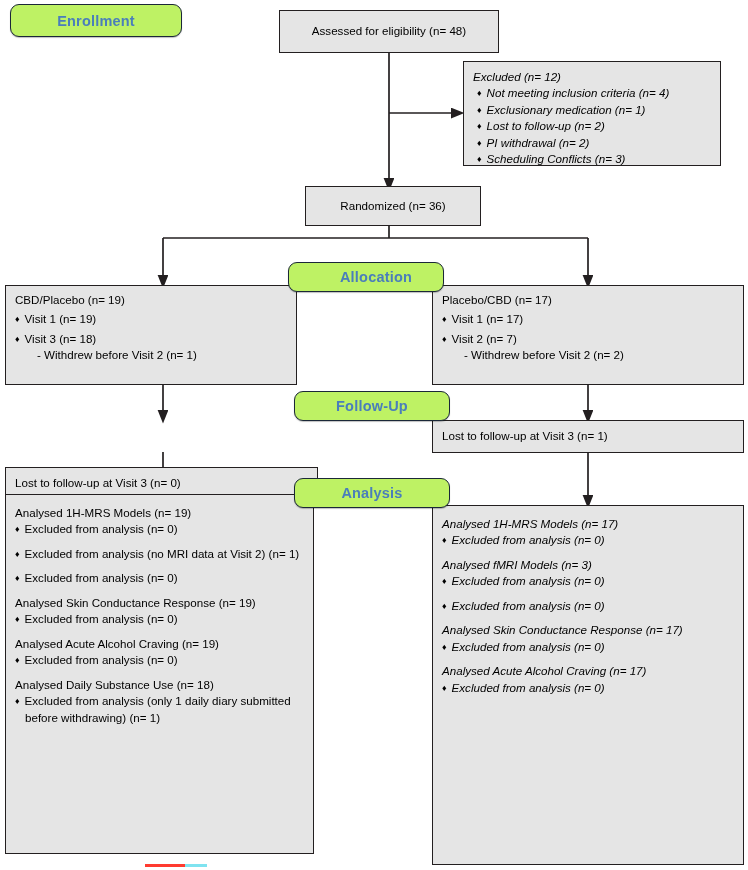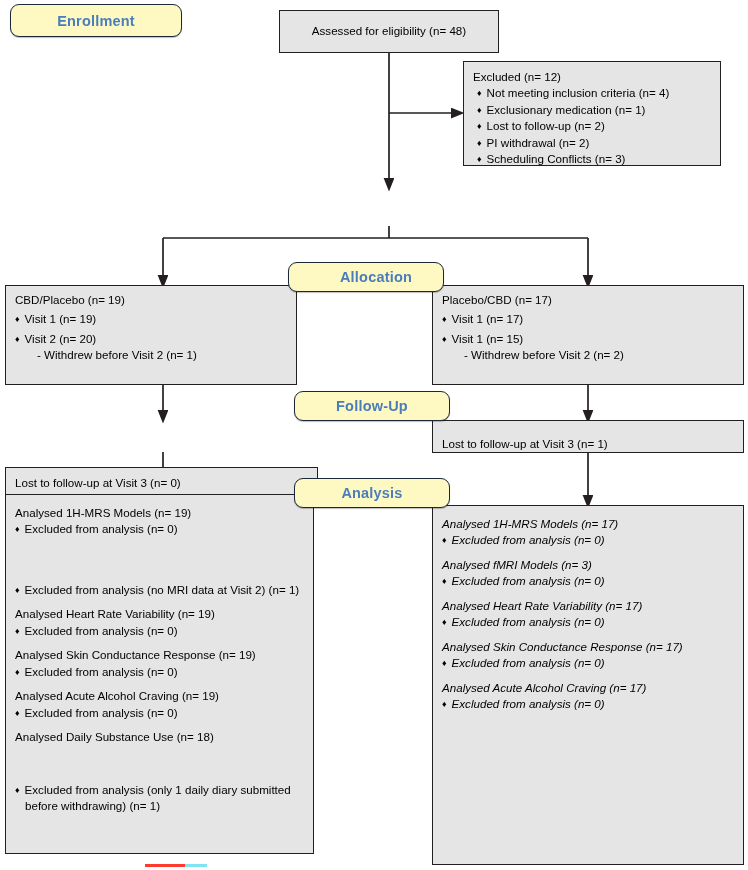--- a/index.html
+++ b/index.html
@@ -50,39 +50,39 @@
     display: flex;
     align-items: center;
     justify-content: center;
     text-align: center;
   }
 
   
   .stage-pill {
     position: absolute;
     box-sizing: border-box;
-    background: #fef9c3;
+    background: #bef264;
     border: 1.8px solid #1b2838;
     border-radius: 9px;
     display: flex;
     align-items: center;
     justify-content: center;
     color: #4a7ebb;
     font-weight: bold;
     font-size: 14.5px;
     letter-spacing: .2px;
     z-index: 5;
     box-shadow: 0 1px 1px rgba(0,0,0,.25);
   }
 
   
   .line {
     white-space: nowrap;
   }
-  .line.wrap { white-space: normal; margin-top: 36px; }
+  .line.wrap { white-space: normal; }
 
   .bullet {
     padding-left: 10px;
     text-indent: -10px;
   }
   .bullet::before {
     content: "\2666";
     font-size: 9px;
     padding-right: 5px;
     position: relative;
@@ -152,69 +152,71 @@
 
   <div class="stage-pill" style="left:294px; top:478px; width:156px; height:30px;">
     <span>Analysis</span>
   </div>
 
   <div class="node node-center" style="left:279px; top:10px; width:220px; height:43px;">
     <span class="line">Assessed for eligibility (n= 48)</span>
   </div>
 
   <div class="node" style="left:463px; top:61px; width:258px; height:105px;">
-    <div class="pad excl-list" style="padding-top:7px;">
+    <div class="pad excl-list" style="padding-top:7px;font-style:italic;">
       <div class="line">Excluded (n= 12)</div>
       <div class="line bullet">Not meeting inclusion criteria (n=  4)</div>
       <div class="line bullet">Exclusionary medication (n=  1)</div>
       <div class="line bullet">Lost to follow-up (n= 2)</div>
       <div class="line bullet">PI withdrawal (n= 2)</div>
       <div class="line bullet">Scheduling Conflicts (n= 3)</div>
     </div>
   </div>
 
+  <div class="node node-center" style="left:305px; top:186px; width:176px; height:40px;">
+    <span class="line">Randomized (n= 36)</span>
+  </div>
 
   <div class="node" style="left:5px; top:285px; width:292px; height:100px;">
     <div class="pad">
       <div class="line">CBD/Placebo (n= 19)</div>
       <div class="gap-sm"></div>
       <div class="line bullet">Visit 1 (n= 19)</div>
       <div class="gap-sm"></div>
-      <div class="line bullet">Visit 2 (n= 20)</div>
+      <div class="line bullet">Visit 3 (n= 18)</div>
       <div class="line subdash">- Withdrew before Visit 2 (n= 1)</div>
     </div>
   </div>
 
   <div class="node" style="left:432px; top:285px; width:312px; height:100px;">
     <div class="pad">
       <div class="line">Placebo/CBD (n= 17)</div>
       <div class="gap-sm"></div>
       <div class="line bullet">Visit 1 (n= 17)</div>
       <div class="gap-sm"></div>
-      <div class="line bullet">Visit 1 (n= 15)</div>
+      <div class="line bullet">Visit 2 (n= 7)</div>
       <div class="line subdash">- Withdrew before Visit 2 (n= 2)</div>
     </div>
   </div>
 
   <div class="node" style="left:5px; top:420px; width:313px; height:33px; display:flex; align-items:center;margin-top:47px;">
     <span class="line" style="padding-left:9px;">Lost to follow-up at Visit 3 (n= 0)</span>
   </div>
 
-  <div class="node" style="left:432px; top:420px; width:312px; height:33px; display:flex; align-items:flex-end;">
+  <div class="node" style="left:432px; top:420px; width:312px; height:33px; display:flex; align-items:center;">
     <span class="line" style="padding-left:9px;">Lost to follow-up at Visit 3 (n= 1)</span>
   </div>
 
   <div class="node" style="left:5px; top:494px; width:309px; height:360px;">
     <div class="pad" style="padding-top:10px;">
       <div class="line">Analysed 1H-MRS Models (n= 19)</div>
       <div class="line bullet">Excluded from analysis (n= 0)</div>
       <div class="gap"></div>
       <div class="line wrap bullet">Excluded from analysis (no MRI data at Visit 2) (n= 1)</div>
       <div class="gap"></div>
-      <div class="line">Analysed Heart Rate Variability (n= 19)</div>
       <div class="line bullet">Excluded from analysis (n= 0)</div>
       <div class="gap"></div>
       <div class="line">Analysed Skin Conductance Response (n= 19)</div>
       <div class="line bullet">Excluded from analysis (n= 0)</div>
       <div class="gap"></div>
       <div class="line">Analysed Acute Alcohol Craving (n= 19)</div>
       <div class="line bullet">Excluded from analysis (n= 0)</div>
       <div class="gap"></div>
       <div class="line">Analysed Daily Substance Use (n= 18)</div>
       <div class="line wrap bullet">Excluded from analysis (only 1 daily diary submitted before withdrawing) (n= 1)</div>
@@ -222,21 +224,20 @@
   </div>
 
   <div class="node" style="left:432px; top:505px; width:312px; height:360px;">
     <div class="pad" style="padding-top:10px;font-style:italic;">
       <div class="line">Analysed 1H-MRS Models (n= 17)</div>
       <div class="line bullet">Excluded from analysis (n= 0)</div>
       <div class="gap"></div>
       <div class="line">Analysed fMRI Models (n= 3)</div>
       <div class="line bullet">Excluded from analysis (n= 0)</div>
       <div class="gap"></div>
-      <div class="line">Analysed Heart Rate Variability (n= 17)</div>
       <div class="line bullet">Excluded from analysis (n= 0)</div>
       <div class="gap"></div>
       <div class="line">Analysed Skin Conductance Response (n= 17)</div>
       <div class="line bullet">Excluded from analysis (n= 0)</div>
       <div class="gap"></div>
       <div class="line">Analysed Acute Alcohol Craving (n= 17)</div>
       <div class="line bullet">Excluded from analysis (n= 0)</div>
     </div>
   </div>
 

